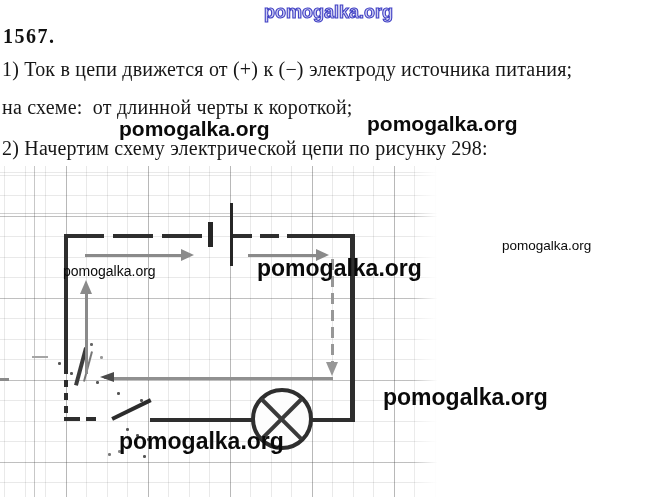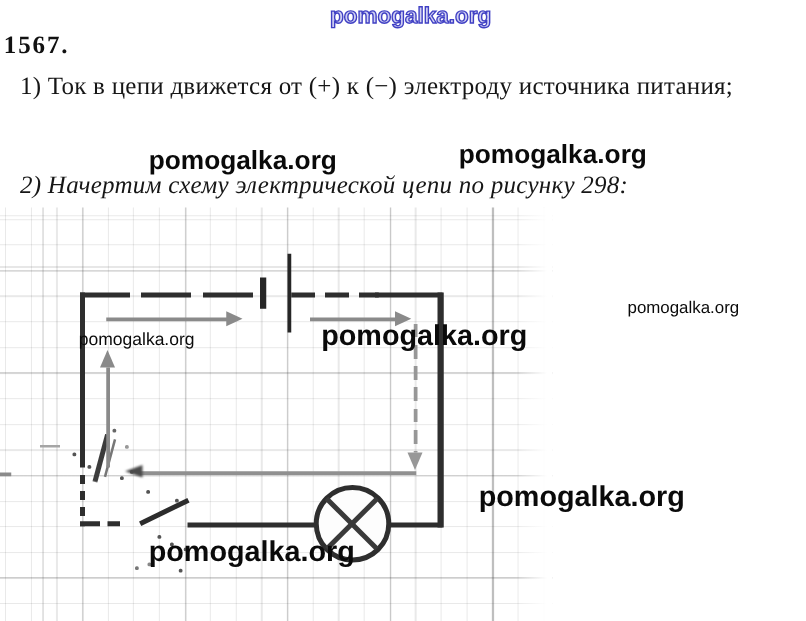--- a/index.html
+++ b/index.html
@@ -1,25 +1,25 @@
 <!DOCTYPE html>
 <html><head>
 <meta charset="utf-8">
 <style>
   * { margin:0; padding:0; box-sizing:border-box; }
   body { background:#ffffff; }
   .page {
     position:relative; width:645px; height:497px; background:#ffffff;
     font-family:"Liberation Serif", serif; color:#141414; overflow:hidden;
   }
-  .textline { position:absolute; left:16px; font-size:20px; white-space:pre; letter-spacing:0.2px; color:#161616; }
+  .textline { position:absolute; left:2px; font-size:20px; white-space:pre; letter-spacing:0.2px; color:#161616; }
   .problem-number { position:absolute; left:3px; top:25px; font-size:20px; font-weight:bold; letter-spacing:1.5px; color:#111; }
   .l1 { top:58px; }
   .l2 { top:96px; }
-  .l3 { top:137px;font-style:italic; }
+  .l3 { top:137px; }
 
   
   .wm { position:absolute; font-family:"Liberation Sans", sans-serif; font-weight:bold; color:#0a0a0a; white-space:nowrap; }
   .wm-top { left:264px; top:2px; font-size:18px; color:rgba(85,85,210,0.28); -webkit-text-stroke:1.1px #4040c4; }
   .wm-mid-left  { left:119px; top:117px; font-size:21px; }
   .wm-mid-right { left:367px; top:112px; font-size:21px; }
   .wm-diag-left   { left:63px;  top:263px; font-size:14px; font-weight:normal; }
   .wm-diag-center { left:257px; top:255px; font-size:23px; }
   .wm-diag-right  { left:502px; top:238px; font-size:13.5px; font-weight:normal; }
   .wm-bottom-right{ left:383px; top:384px; font-size:23px; }
@@ -95,20 +95,21 @@
 </head>
 <body>
 
 <div class="page">
 
   <div class="wm wm-top">pomogalka.org</div>
 
   <div class="problem-number">1567.</div>
 
   <div class="textline l1">1) Ток в цепи движется от (+) к (−) электроду источника питания;</div>
+  <div class="textline l2">на схеме:  от длинной черты к короткой;</div>
 
   <div class="wm wm-mid-left">pomogalka.org</div>
   <div class="wm wm-mid-right">pomogalka.org</div>
 
   <div class="textline l3">2) Начертим схему электрической цепи по рисунку 298:</div>
 
   <div class="diagram">
     <div class="grid"></div>
 
     <div class="smudge1"></div>

